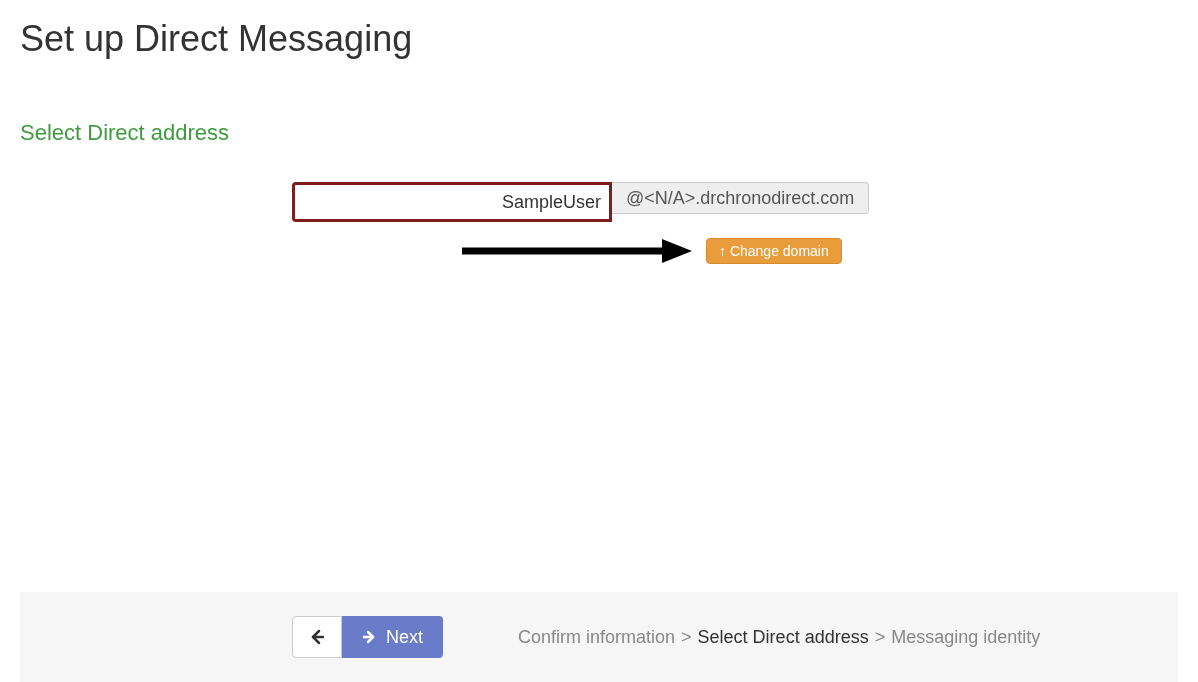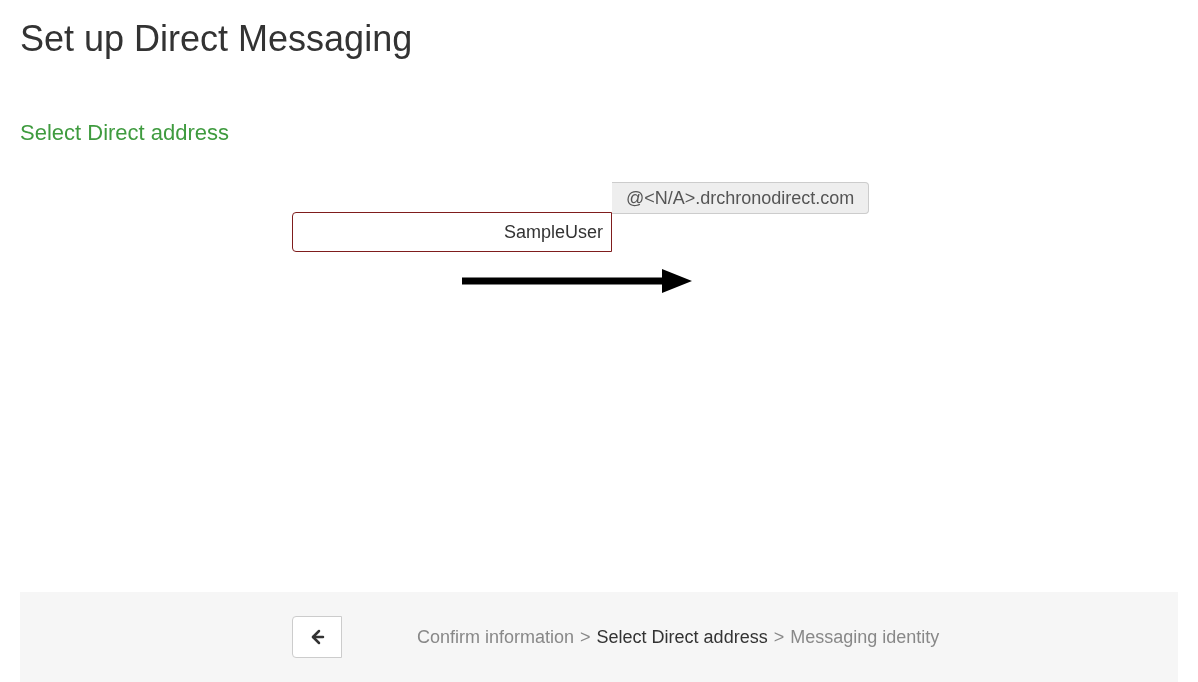--- a/index.html
+++ b/index.html
@@ -28,28 +28,27 @@
     }
     .address-row {
       display: flex;
       justify-content: flex-start;
       margin-top: 36px;
       margin-left: 292px;
     }
     .address-input {
       width: 320px;
       height: 40px;
-      border: 1px solid #7f1d1d;
+      border: 3px solid #7f1d1d;
       border-radius: 4px 0 0 4px;
       font-size: 18px;
       text-align: right;
       padding-right: 8px;
       color: #333;
       outline: none;
-      margin-top: 30px;
     }
     .domain-label {
       display: inline-flex;
       align-items: center;
       height: 32px;
       padding: 0 14px;
       border: 1px solid #ccc;
       border-left: none;
       border-radius: 0 4px 4px 0;
       background: #eeeeee;
@@ -143,29 +142,37 @@
 <div class="address-row">
   <input type="text" class="address-input" value="SampleUser" style="">
   <span class="domain-label">@&lt;N/A&gt;.drchronodirect.com</span>
 </div>
 
 <div class="change-domain-row">
   <svg class="arrow-svg" width="230" height="30" viewBox="0 0 230 30">
     <line x1="0" y1="15" x2="210" y2="15" stroke="#000" stroke-width="7"></line>
     <polygon points="200,3 230,15 200,27" fill="#000"></polygon>
   </svg>
+  <button class="change-domain-btn">↑ Change domain</button>
 </div>
 
 <div class="footer">
   <div class="nav-buttons">
     <button class="back-btn">
       <svg width="18" height="18" viewBox="0 0 18 18">
         <path d="M11 3 L5 9 L11 15" stroke="#333" stroke-width="2.5" fill="none" stroke-linecap="round" stroke-linejoin="round"></path>
         <line x1="5" y1="9" x2="15" y2="9" stroke="#333" stroke-width="2.5" stroke-linecap="round"></line>
       </svg>
+    </button>
+    <button class="next-btn">
+      <svg width="16" height="16" viewBox="0 0 16 16">
+        <path d="M6 3 L11 8 L6 13" stroke="#fff" stroke-width="2.5" fill="none" stroke-linecap="round" stroke-linejoin="round"></path>
+        <line x1="2" y1="8" x2="11" y2="8" stroke="#fff" stroke-width="2.5" stroke-linecap="round"></line>
+      </svg>
+      <span>Next</span>
     </button>
   </div>
   <div class="breadcrumb">
     <span>Confirm information</span>
     <span class="sep">&gt;</span>
     <span class="current">Select Direct address</span>
     <span class="sep">&gt;</span>
     <span>Messaging identity</span>
   </div>
 </div>

